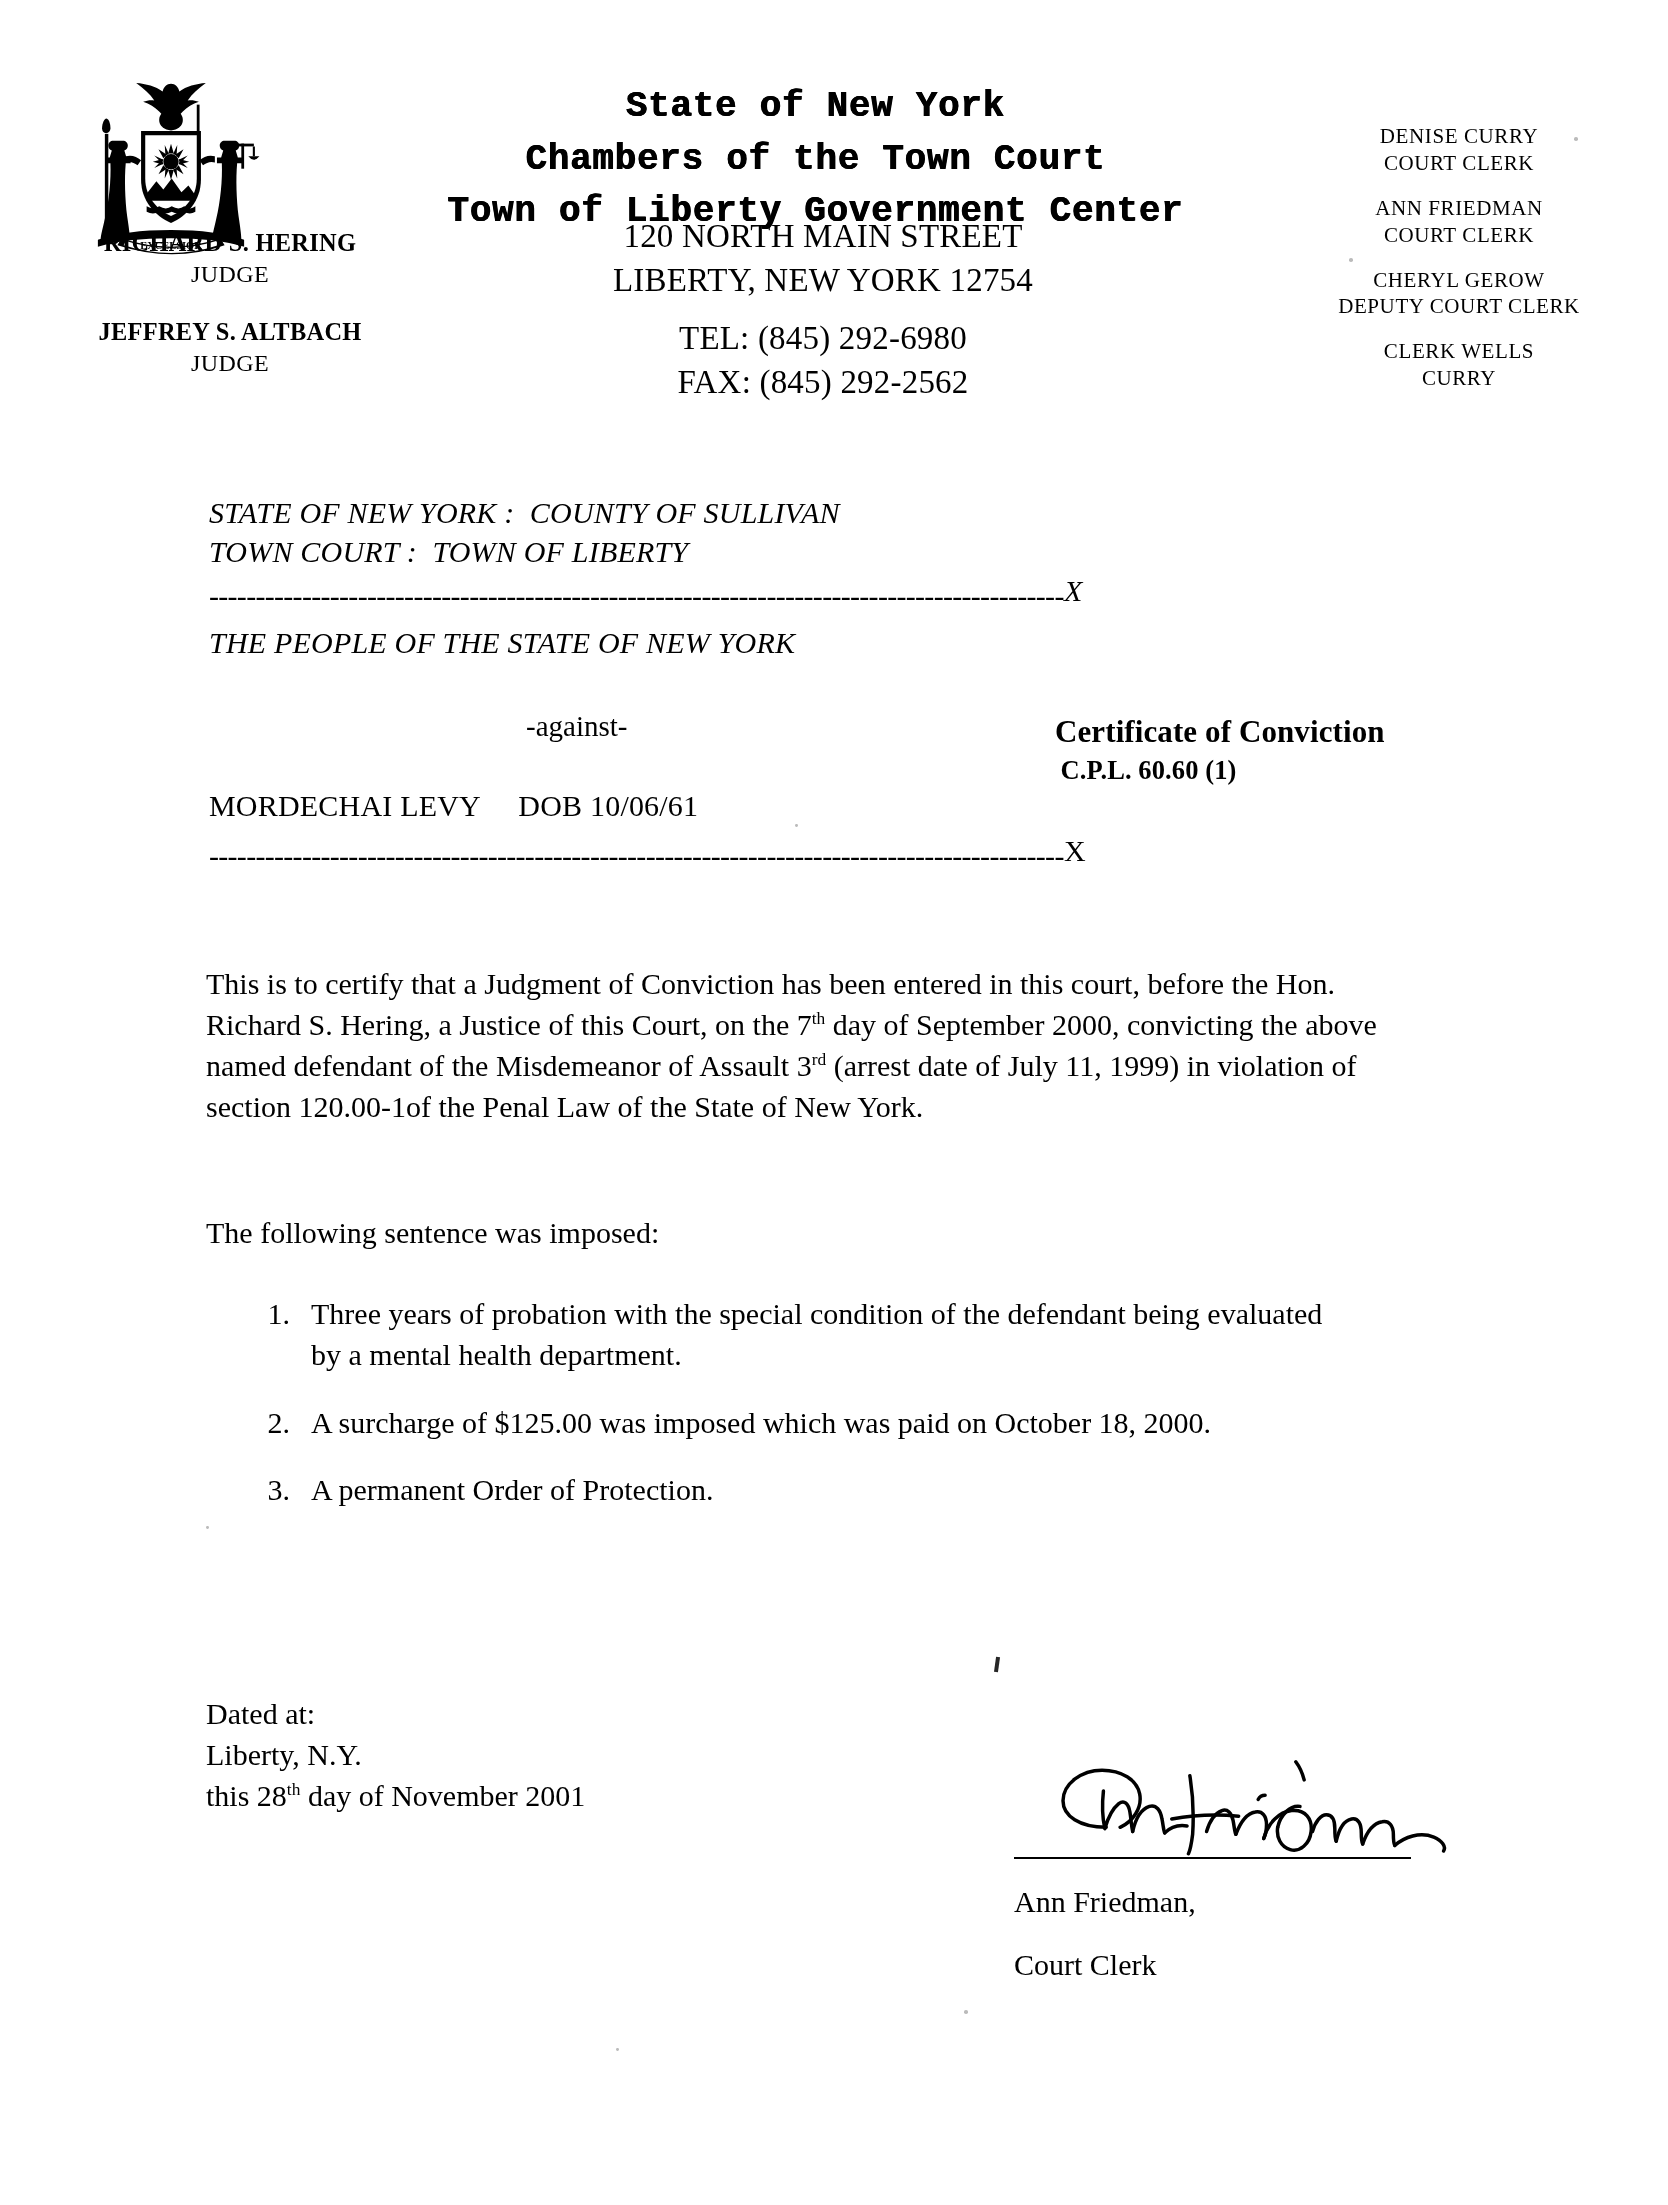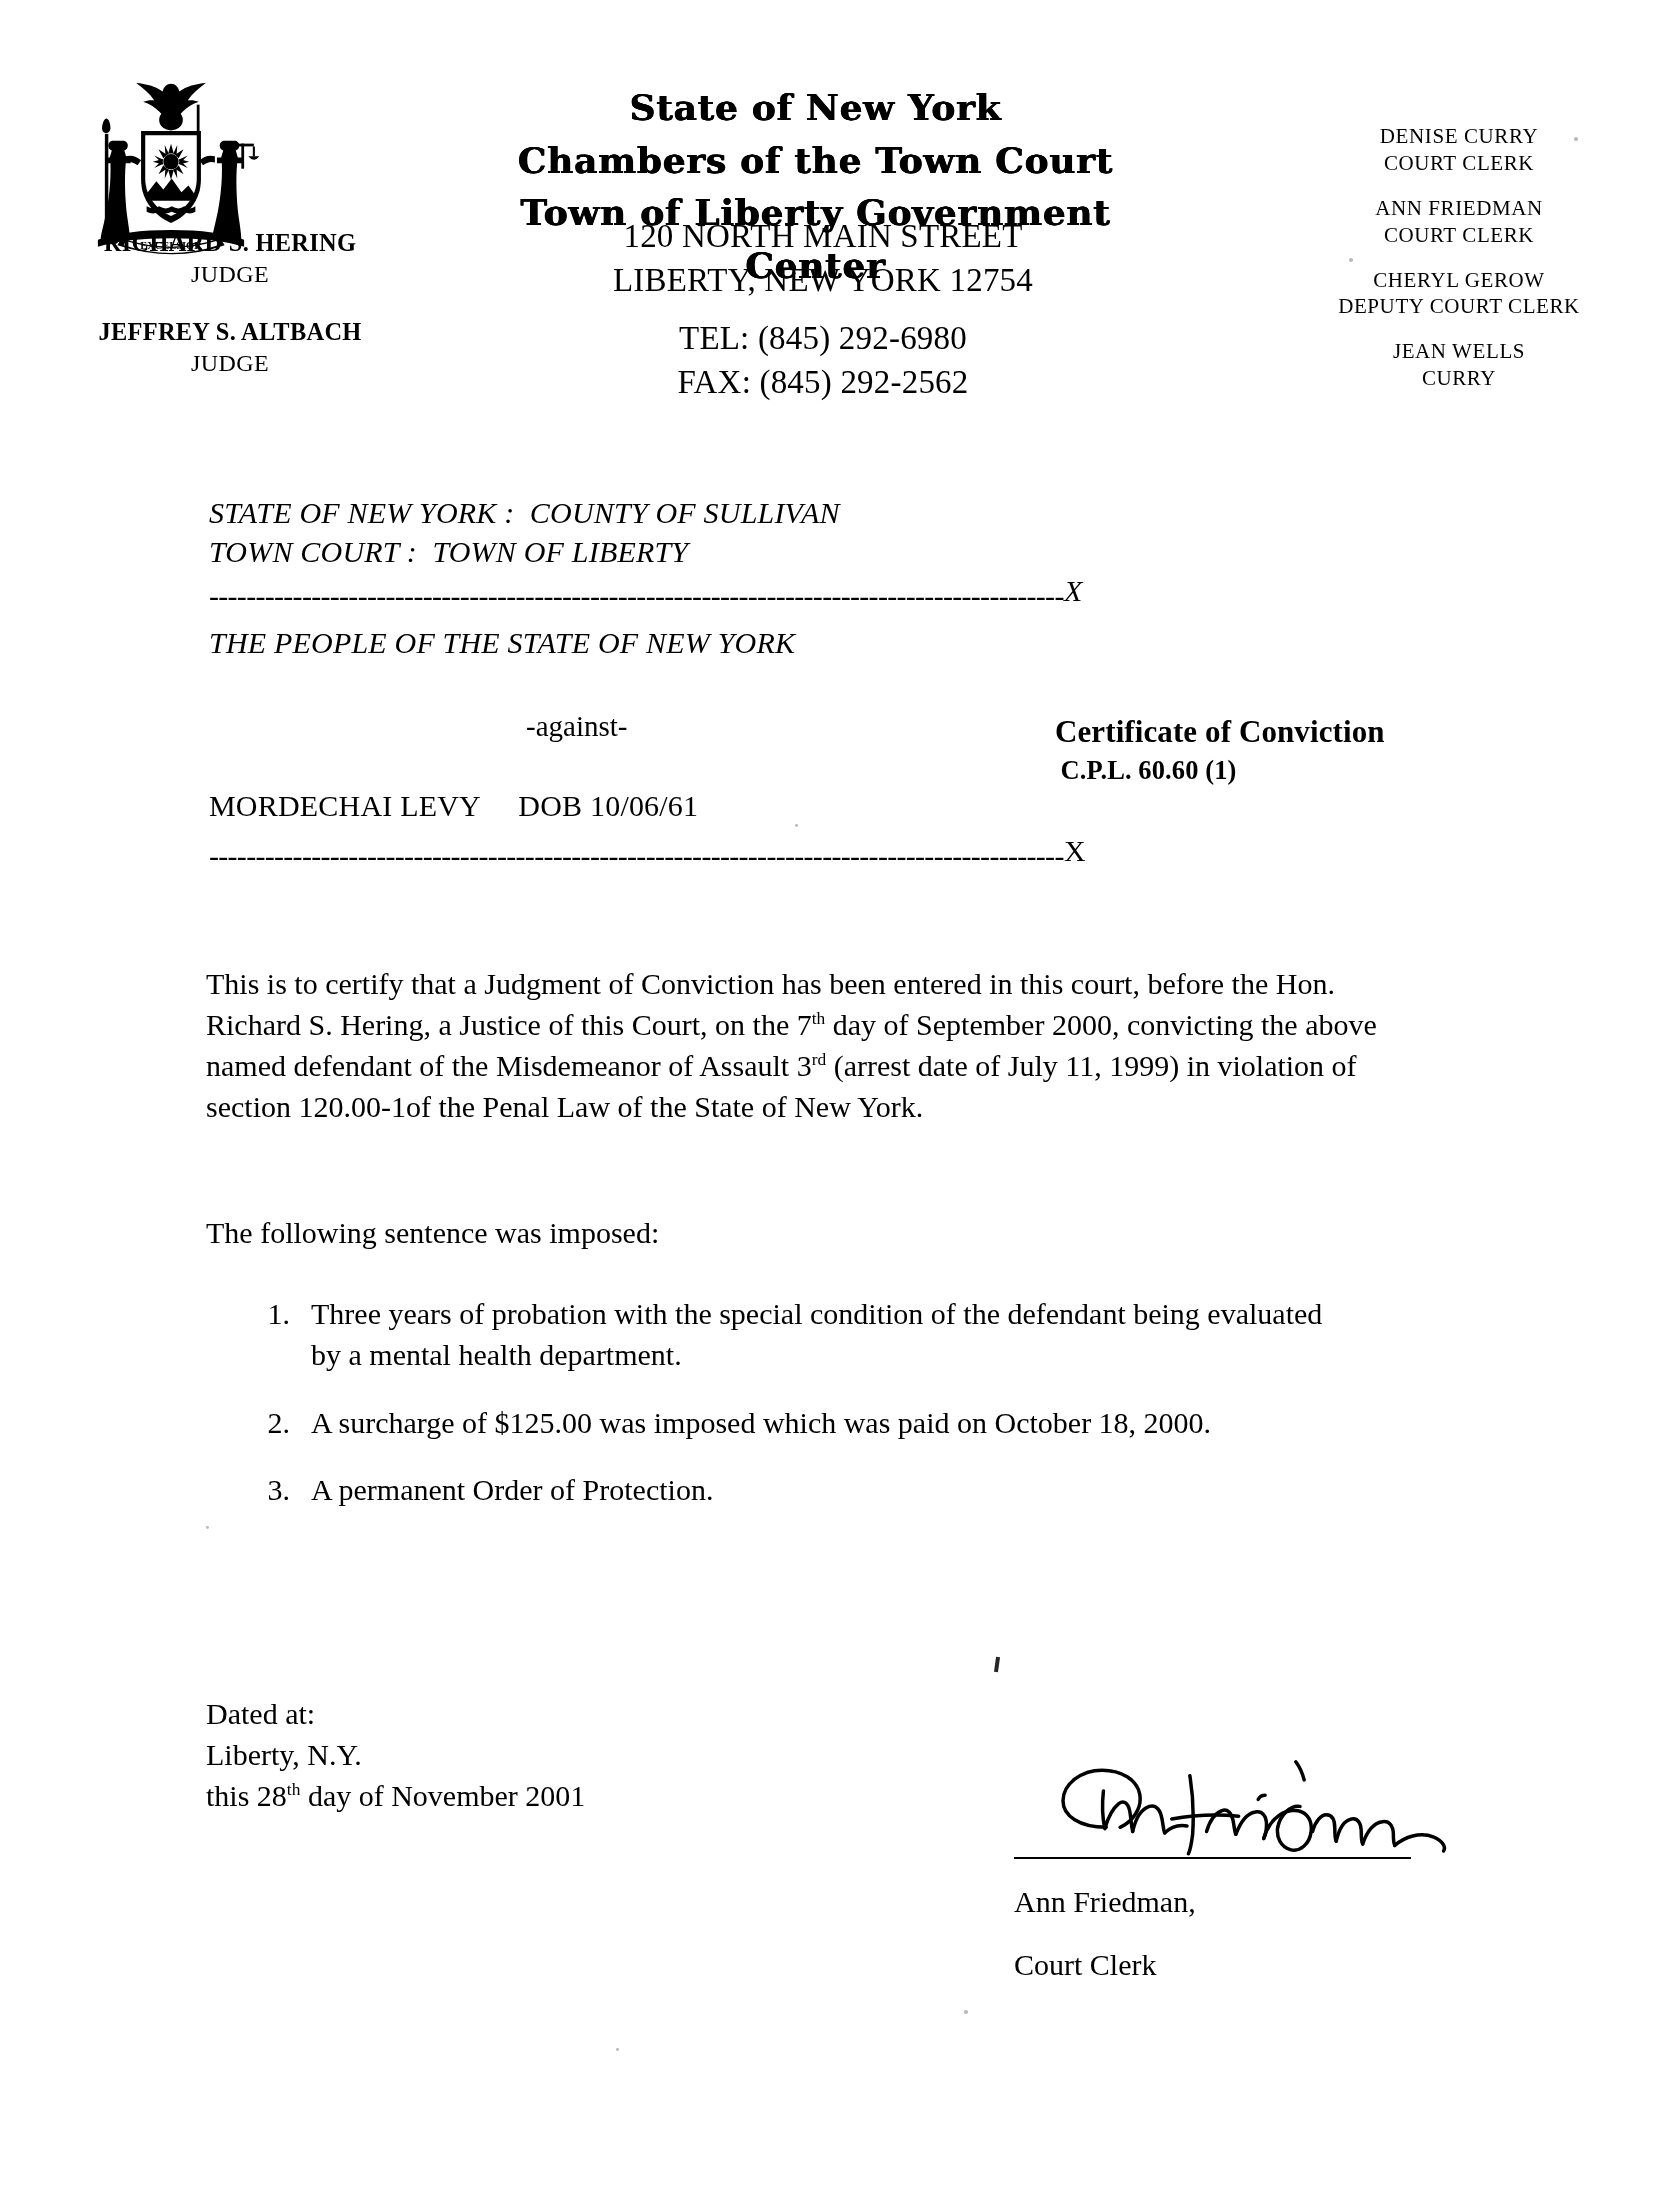--- a/index.html
+++ b/index.html
@@ -45,20 +45,21 @@
     text-align: center;
     font-family: "DejaVu Serif", "Liberation Serif", serif;
     color: #000;
   }
   .court-titles .gothic {
     font-weight: 700;
     letter-spacing: 0.7px;
     line-height: 1.46;
     font-style: normal;
     text-shadow: 0.4px 0 0 #000, -0.4px 0 0 #000;
+    font-family: Liberation Mono, monospace;
   }
   .gothic-1 { font-size: 36px; }
   .gothic-2 { font-size: 36px; }
   .gothic-3 { font-size: 36px; }
 
   .address-block {
     position: absolute;
     left: 544px;
     top: 148px;
     width: 558px;
@@ -362,21 +363,21 @@
     <div class="clerks">
       <div>DENISE CURRY</div>
       <div>COURT CLERK</div>
       <div class="cgap"></div>
       <div>ANN FRIEDMAN</div>
       <div>COURT CLERK</div>
       <div class="cgap"></div>
       <div>CHERYL GEROW</div>
       <div>DEPUTY COURT CLERK</div>
       <div class="cgap"></div>
-      <div>JEAN WELLS</div>
+      <div>CLERK WELLS</div>
       <div>CURRY</div>
     </div>
   </div>
 
   <div class="caption">
     <div class="caption-line">STATE OF NEW YORK :  COUNTY OF SULLIVAN</div>
     <div class="caption-line">TOWN COURT :  TOWN OF LIBERTY</div>
     <div class="rule-row">
       <div class="rule-dashes">--------------------------------------------------------------------------------------------</div>
       <div class="rule-x">X</div>

